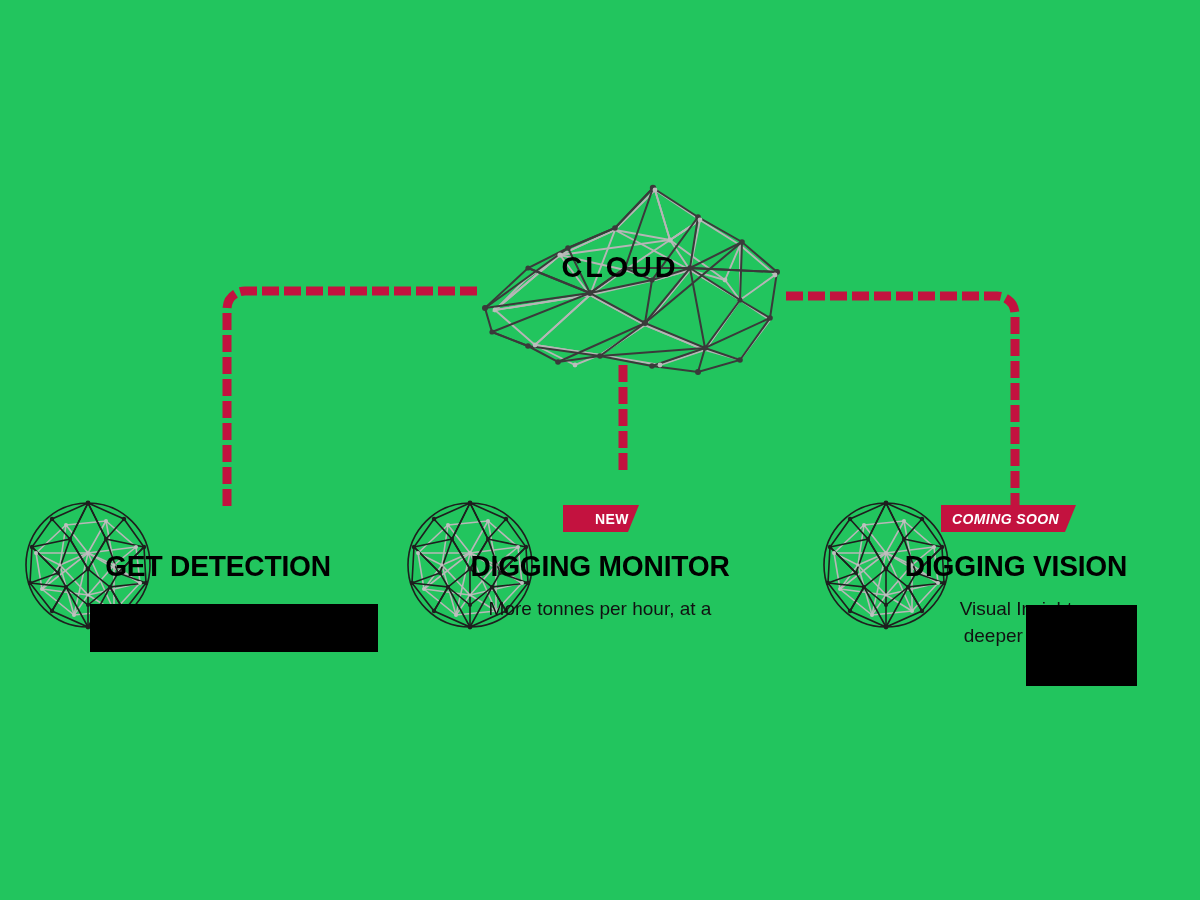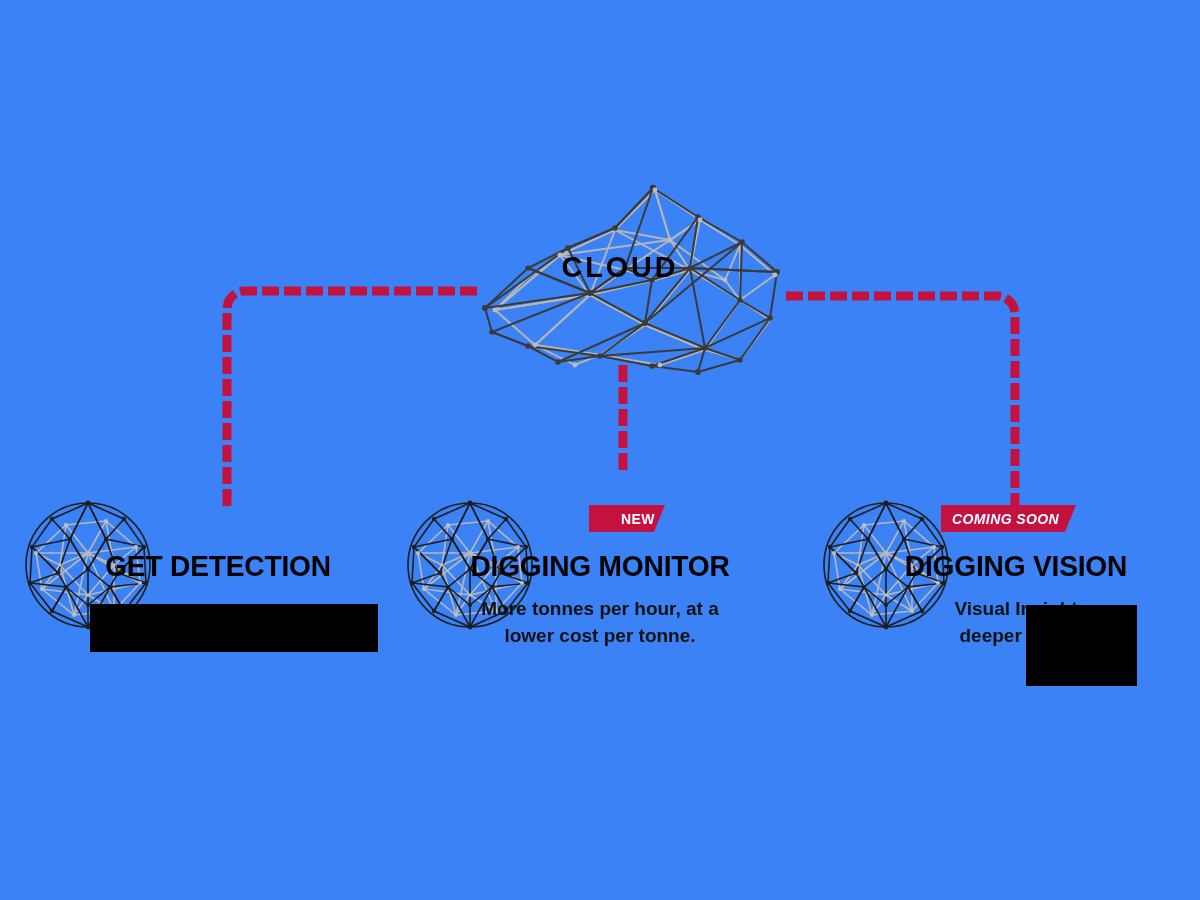--- a/index.html
+++ b/index.html
@@ -1,21 +1,21 @@
 <!DOCTYPE html>
 <html><head>
 <meta charset="utf-8">
 <style>
   html,body{margin:0;padding:0;background:#ffffff;}
   body{
     width:1200px;height:900px;
     font-family:"Liberation Sans","DejaVu Sans",sans-serif;
     -webkit-font-smoothing:antialiased;
   }
-  #stage{position:relative;width:1200px;height:900px;overflow:hidden;background:#3b82f6;}
+  #stage{position:relative;width:1200px;height:900px;overflow:hidden;background:#22c55e;}
 
   
   #cloud-group{position:absolute;left:440px;top:160px;width:360px;height:220px;}
   #cloud-group svg{display:block;width:360px;height:220px;}
   #cloud-label{
     position:absolute;left:0;top:90px;width:360px;
     text-align:center;
     font-size:30px;font-weight:bold;
     letter-spacing:3px;
     color:#000;
@@ -33,21 +33,21 @@
   .node .title{
     position:absolute;left:0;top:55px;width:400px;
     text-align:center;
     font-size:29px;font-weight:bold;letter-spacing:-.2px;
     color:#000;white-space:nowrap;
     transform:scaleX(.97);
   }
   .node .caption{
     position:absolute;left:30px;top:100px;width:340px;
     text-align:center;
-    font-size:19px;font-weight:bold;line-height:27px;
+    font-size:19px;font-weight:normal;line-height:27px;
     color:#111;
   }
   .node .caption .ln{display:block;}
 
   
   .badge{
     position:absolute;
     height:27px;
     background:#C3123F;
     color:#ffffff;
@@ -312,24 +312,23 @@
           <circle cx="70" cy="58" r="2"></circle>
             <circle cx="42" cy="70" r="1.8"></circle>
           <circle cx="96" cy="70" r="1.8"></circle>
             <circle cx="70" cy="100" r="1.8"></circle>
         </g>
       </svg>
     </div>
     <div class="title">DIGGING MONITOR</div>
     <div class="caption">
       <span class="ln">More tonnes per hour, at a</span>
-      <span class="ln">lower cost per tonne.</span>
     </div>
   </div>
-  <div class="badge" style="left:589px;top:505px;width:76px;padding-left:32px;">NEW</div>
+  <div class="badge" style="left:563px;top:505px;width:76px;padding-left:32px;">NEW</div>
 
   <div class="node" style="left:816px;">
     <div class="sphere">
       <svg viewBox="0 0 140 140" xmlns="http://www.w3.org/2000/svg">
         <g fill="none" stroke="#B8B8B8" stroke-width="1.6">
           <path d="M18,58 L48,30 L88,26 L118,52 L122,88 L96,116 L56,120 L24,94 Z"></path>
           <path d="M48,30 L70,58 L88,26"></path>
             <path d="M18,58 L70,58 L122,88"></path>
           <path d="M24,94 L70,58 L118,52"></path>
             <path d="M56,120 L70,58 L96,116"></path>

